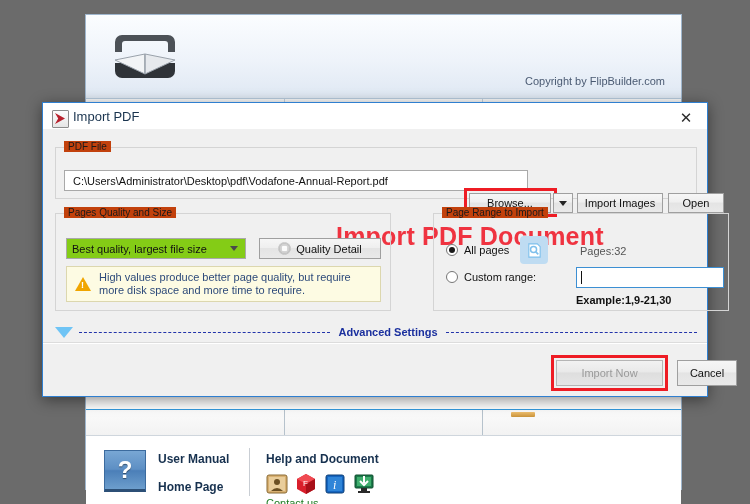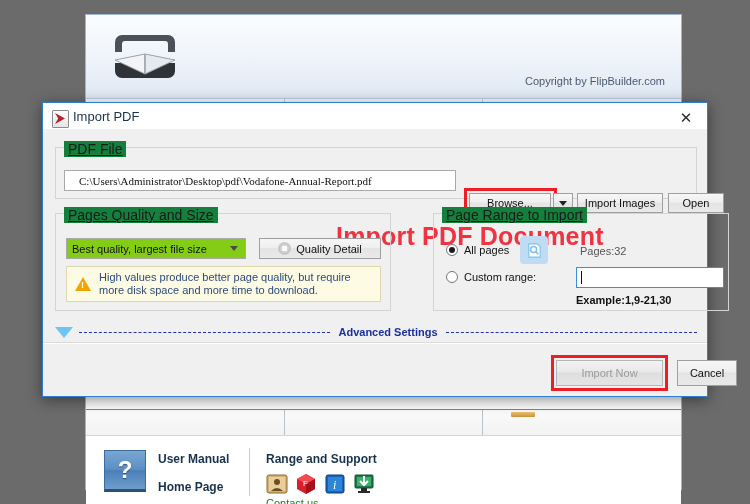--- a/index.html
+++ b/index.html
@@ -136,32 +136,32 @@
     border-top:1px solid #dcdcdc;
     box-shadow:inset 0 1px 0 #ffffff;
     margin-top:18px;
   }
   
   .group{
     position:absolute;border:1px solid #d4d4d4;background:transparent;
     box-sizing:border-box;
   }
   .group > .legend{
-    position:absolute;left:8px;top:-7px;background:#15803d;padding:0 4px;
-    font-size:14px;color:#1a1a1a;text-decoration:underline;
+    position:absolute;left:8px;top:-7px;background:#c2410c;padding:0 4px;
+    font-size:10px;color:#1a1a1a;
   }
   #grp-pdf-file{left:12px;top:14px;width:642px;height:52px;}
   #grp-quality{left:12px;top:80px;width:336px;height:98px;}
   #grp-range{left:358px;top:80px;width:296px;height:98px;margin-left:32px;}
   
   #pdf-path{
-    position:absolute;left:8px;top:22px;width:392px;height:21px;
+    position:absolute;left:8px;top:22px;width:464px;height:21px;
     border:1px solid #a9a9a9;background:#fff;
-    font-family:Liberation Serif, serif;font-size:11px;color:#111;
-    padding:0 14px;box-sizing:border-box;
+    font-family:Liberation Sans, sans-serif;font-size:11px;color:#111;
+    padding:0 8px;box-sizing:border-box;
   }
   
   .btn{
     background:linear-gradient(180deg,#f6f6f6 0%,#efefef 45%,#e4e4e4 50%,#e9e9e9 100%);
     border:1px solid #9f9f9f;
     box-sizing:border-box;
     font-family:"Liberation Sans",sans-serif;font-size:11px;color:#111;
     display:flex;align-items:center;justify-content:center;
     cursor:pointer;
   }
@@ -319,21 +319,21 @@
     </div>
 
     <div id="app-footer">
       <div id="qmark">?</div>
       <div class="link-stack">
         <div>User Manual</div>
         <div>Home Page</div>
       </div>
       <div id="footer-divider"></div>
       <div id="help-block">
-        <div id="help-title">Range and Support</div>
+        <div id="help-title">Help and Document</div>
         <div id="help-icons">
           <div class="hicon">
             <svg viewBox="0 0 22 22" width="22" height="22">
               <rect x="1" y="2" width="20" height="18" rx="2" fill="#d8b071" stroke="#8a6a34"></rect>
               <rect x="3" y="4" width="16" height="14" fill="#e9cd9b"></rect>
               <circle cx="11" cy="9" r="3" fill="#6b4f22"></circle>
               <path d="M5 18 q6 -6 12 0 z" fill="#6b4f22"></path>
             </svg>
           </div>
           <div class="hicon">
@@ -408,21 +408,21 @@
 
       <div class="btn" id="btn-quality-detail">
         <span class="gear"></span>
         <span>Quality Detail</span>
       </div>
 
       <div id="warn-box">
         <span id="warn-icon"></span>
         <span id="warn-text">
           <span>High values produce better page quality, but require</span><br>
-          <span>more disk space and more time to download.</span>
+          <span>more disk space and more time to require.</span>
         </span>
       </div>
     </div>
 
     <div class="group" id="grp-range">
       <span class="legend">Page Range to Import</span>
 
       <div class="radio-row" id="radio-all">
         <span class="radio on"></span>
         <span class="radio-label">All pages</span>

